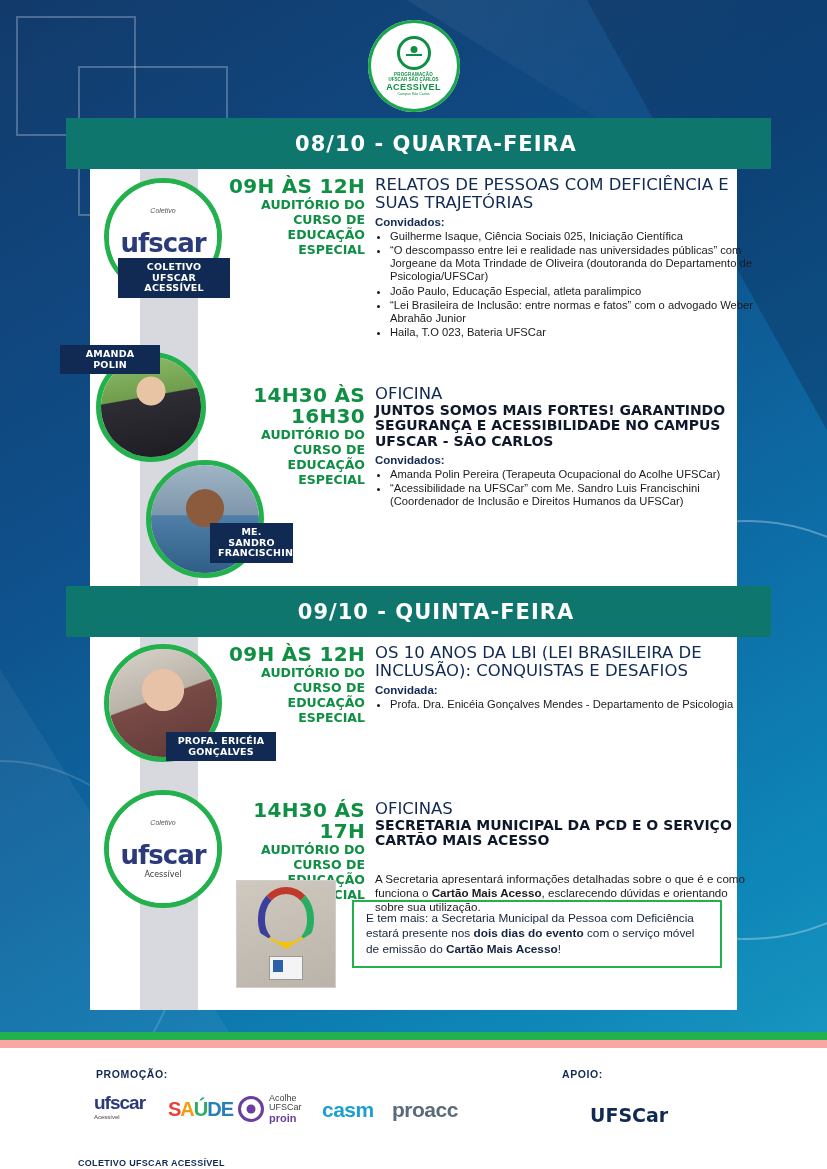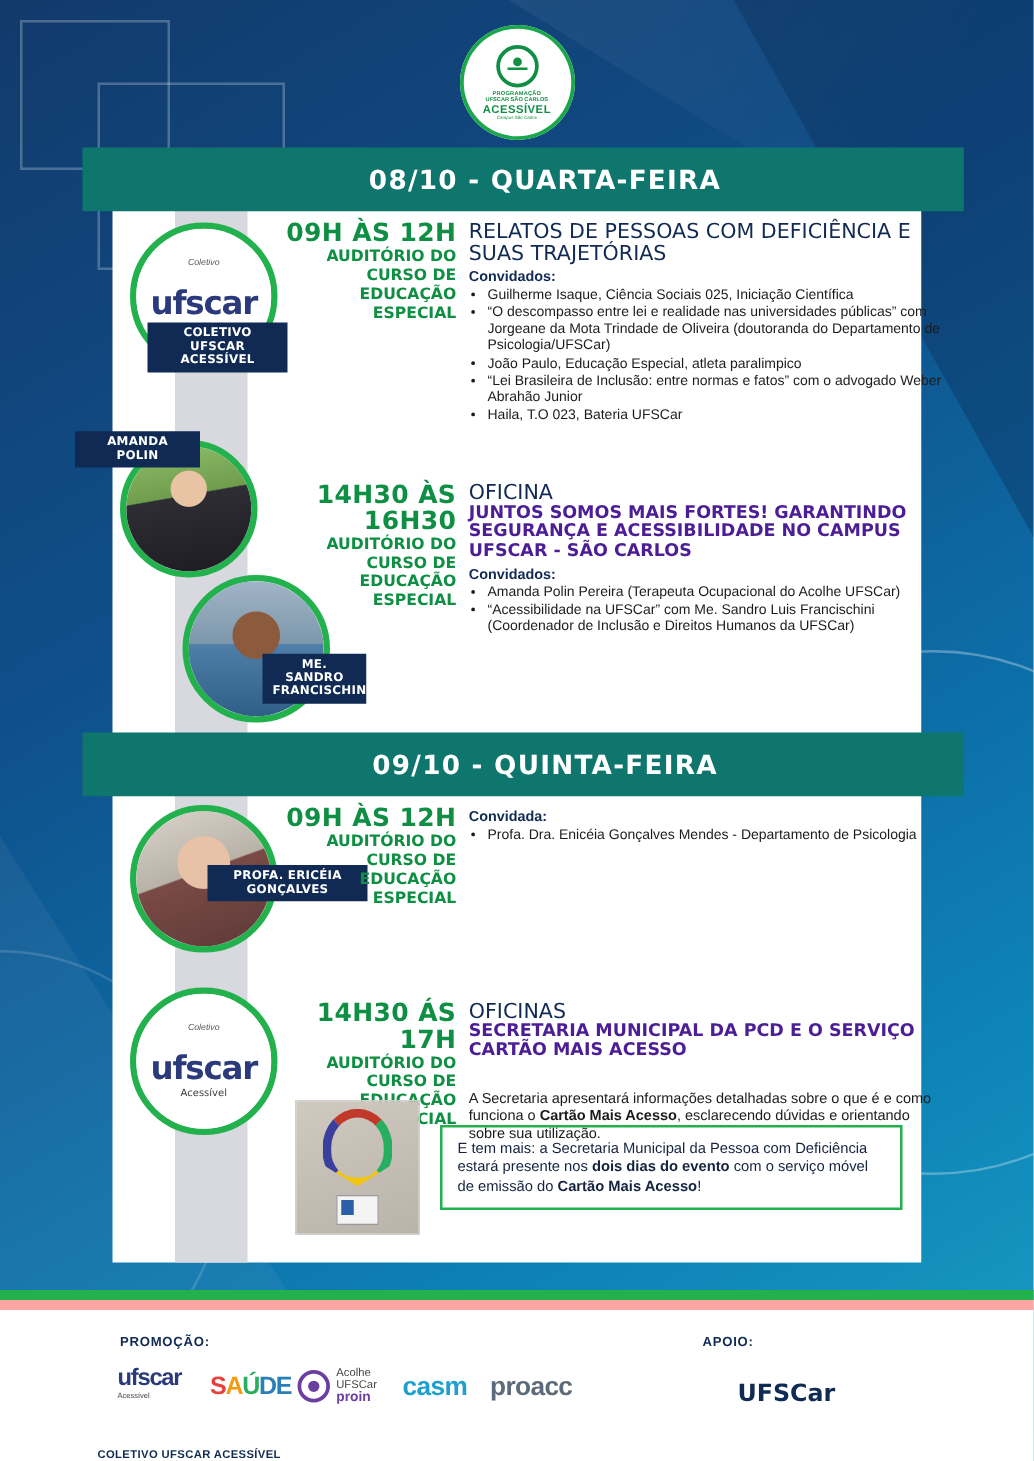--- a/index.html
+++ b/index.html
@@ -105,21 +105,21 @@
   .time-col .place {
     font-size:12.5px; font-weight:bold; font-family:"DejaVu Sans", sans-serif;
     line-height:1.15; margin-top:1px;
   }
   .body-col { position:absolute; left:0; top:0; width:378px; }
   .title-main {
     color:#102a54; font-size:16.5px; font-weight:normal; line-height:1.08;
     font-family:"DejaVu Sans", sans-serif;
   }
   .title-sub {
-    color:#4c1d95; font-size:14px; font-weight:bold; line-height:1.12;
+    color:#0f172a; font-size:14px; font-weight:bold; line-height:1.12;
     font-family:"DejaVu Sans", sans-serif;
   }
   .lbl-conv {
     color:#102a54; font-size:11.5px; font-weight:bold; margin-top:4px;
   }
   ul.bullets { margin:2px 0 0 0; padding-left:15px; }
   ul.bullets li {
     color:#1b1b1b; font-size:11.2px; line-height:1.18; margin-bottom:1px;
   }
   .para { color:#1b1b1b; font-size:11.6px; line-height:1.22; margin-top:23px; }
@@ -323,30 +323,31 @@
   </div>
 </div>
 
 <div class="banner" id="banner2">
   <span>09/10 - QUINTA-FEIRA</span>
 </div>
 
 <div class="photo" style="left:104px; top:644px; width:118px; height:118px;">
   <div class="face-c"></div>
 </div>
-<div class="namecap" style="left:166px; top:692px; width:128px;">PROFA. ERICÉIA GONÇALVES</div>
+<div class="namecap" style="left:166px; top:732px; width:110px;">PROFA. ERICÉIA GONÇALVES</div>
 
 <div class="session" style="left:220px; top:644px; width:520px;">
   <div class="time-col" style="left:0; top:0;">
     <div class="time">09H ÀS 12H</div>
     <div class="place">AUDITÓRIO DO</div>
     <div class="place">CURSO DE EDUCAÇÃO</div>
     <div class="place">ESPECIAL</div>
   </div>
   <div class="body-col" style="left:155px; top:0;">
+    <div class="title-main">OS 10 ANOS DA LBI (LEI BRASILEIRA DE INCLUSÃO): CONQUISTAS E DESAFIOS</div>
     <div class="lbl-conv">Convidada:</div>
     <ul class="bullets">
       <li>Profa. Dra. Enicéia Gonçalves Mendes - Departamento de Psicologia</li>
     </ul>
   </div>
 </div>
 
 <div class="photo" style="left:104px; top:790px; width:118px; height:118px;">
   <div class="ufs-logo">
     <div class="tiny">Coletivo</div>

